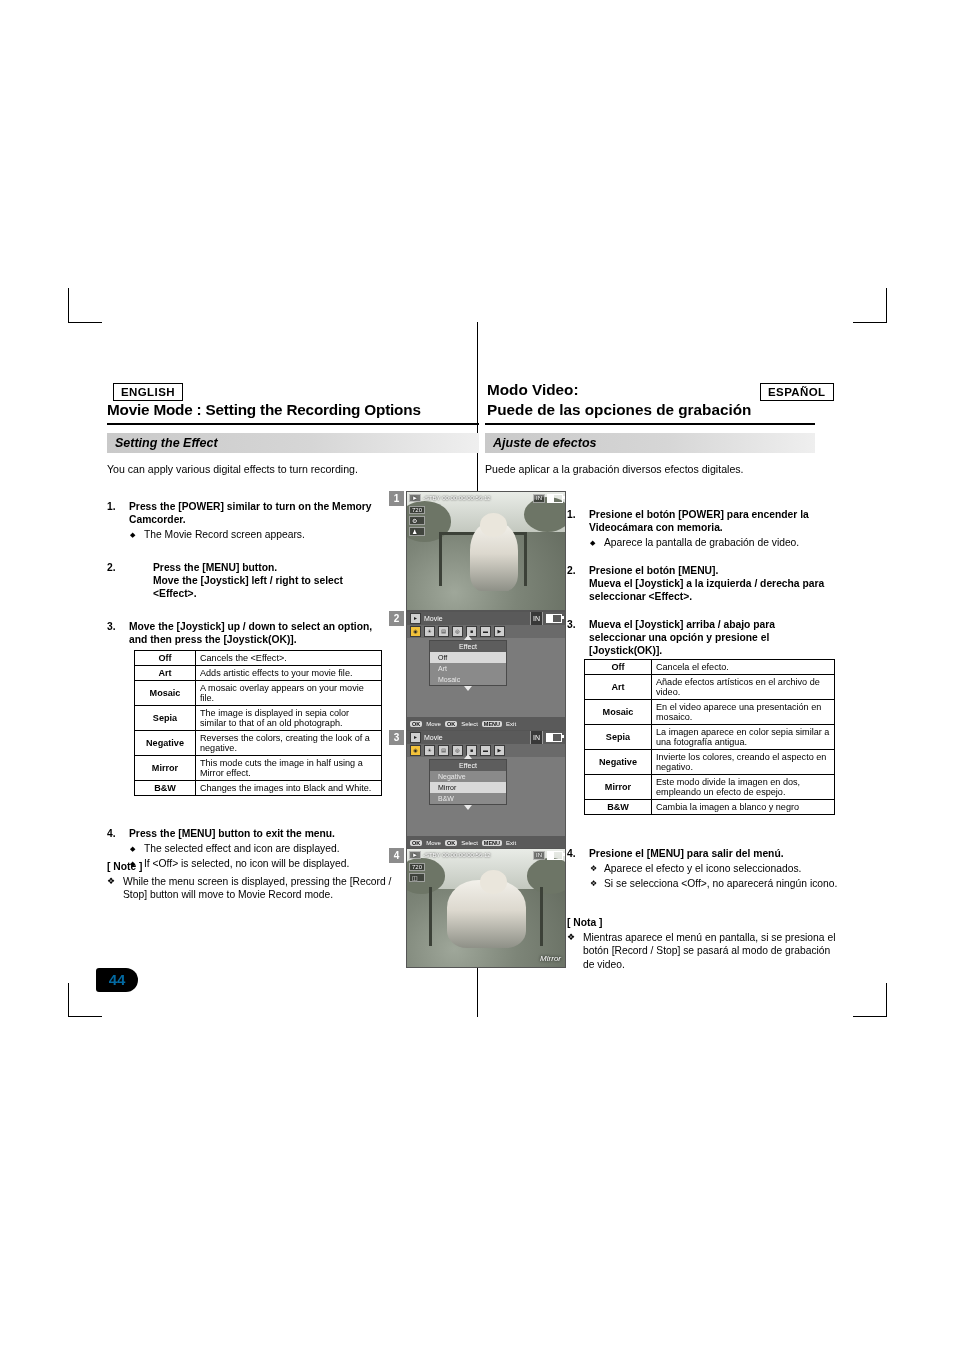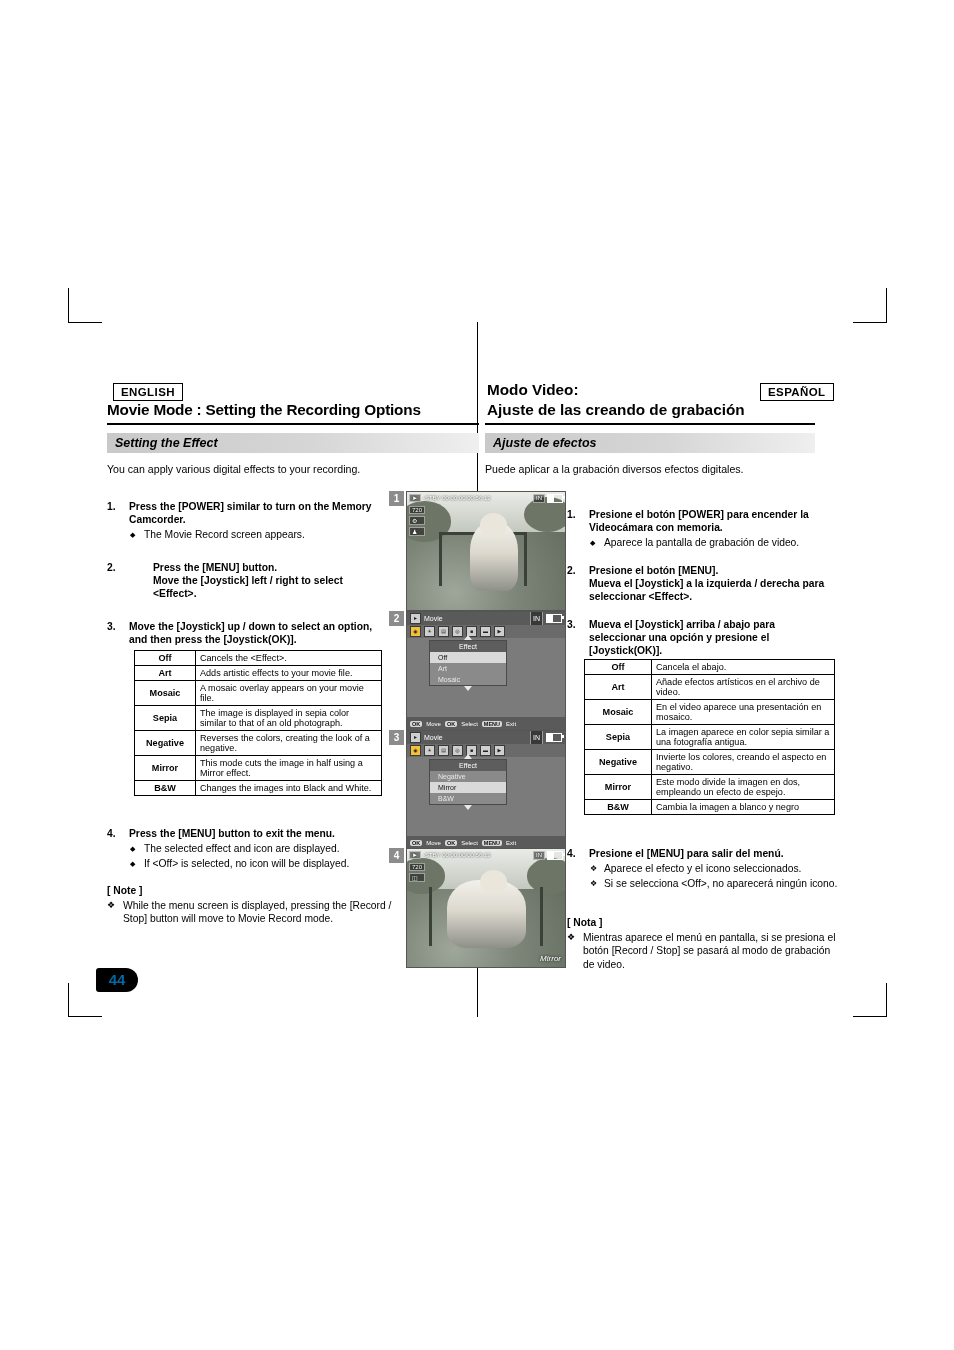--- a/index.html
+++ b/index.html
@@ -186,28 +186,28 @@
   <div class="crop cm-v" style="left:886px;top:983px;"></div>
   <div class="crop cm-h" style="left:853px;top:1016px;"></div>
 
   <div class="divider"></div>
 
   <div class="lang-box" id="lang-en">ENGLISH</div>
   <div class="lang-box" id="lang-es">ESPAÑOL</div>
 
   <div class="title-en">Movie Mode : Setting the Recording Options</div>
   <div class="title-es-1">Modo Video:</div>
-  <div class="title-es-2">Ajuste de las creando de grabación</div>
+  <div class="title-es-2">Puede de las opciones de grabación</div>
   <div class="rule" id="rule-left"></div>
   <div class="rule" id="rule-right"></div>
 
   <div class="section-bar" id="sec-left">Setting the Effect</div>
   <div class="section-bar" id="sec-right">Ajuste de efectos</div>
 
-  <div class="lead" id="lead-left">You can apply various digital effects to your recording.</div>
+  <div class="lead" id="lead-left">You can apply various digital effects to turn recording.</div>
   <div class="lead" id="lead-right">Puede aplicar a la grabación diversos efectos digitales.</div>
 
   <div class="step" style="left:107px;top:500px;width:272px;">
     <span class="num">1.</span>
     <div class="body">Press the [POWER] similar to turn on the Memory Camcorder.</div>
     <div class="body">
         <div class="bullet">The Movie Record screen appears.</div>
       </div>
   </div>
 
@@ -257,21 +257,21 @@
 
   <div class="step" style="left:107px;top:827px;width:285px;">
     <span class="num">4.</span>
     <div class="body">Press the [MENU] button to exit the menu.</div>
     <div class="body">
       <div class="bullet">The selected effect and icon are displayed.</div>
       <div class="bullet">If &lt;Off&gt; is selected, no icon will be displayed.</div>
     </div>
   </div>
 
-  <div class="note" style="left:107px;top:884px;width:285px;">
+  <div class="note" style="left:107px;top:860px;width:285px;">
     <div class="hdr">[ Note ]</div>
     <div class="item">While the menu screen is displayed, pressing the [Record / Stop] button will move to Movie Record mode.</div>
   </div>
 
   <div class="pagenum">44</div>
 
   <div class="step" style="left:567px;top:508px;width:266px;">
     <span class="num">1.</span>
     <div class="body">Presione el botón [POWER] para encender la Videocámara con memoria.</div>
     <div class="body">
@@ -287,21 +287,21 @@
 
   <div class="step" style="left:567px;top:618px;width:266px;">
     <span class="num">3.</span>
     <div class="body">Mueva el [Joystick] arriba / abajo para seleccionar una opción y presione el [Joystick(OK)].</div>
   </div>
 
   <table class="eff" id="tbl-es">
     <tbody>
         <tr>
           <td class="k">Off</td>
-          <td>Cancela el abajo.</td>
+          <td>Cancela el efecto.</td>
         </tr>
     <tr>
           <td class="k">Art</td>
           <td>Añade efectos artísticos en el archivo de video.</td>
         </tr>
     <tr>
           <td class="k">Mosaic</td>
           <td>En el video aparece una presentación en mosaico.</td>
         </tr>
     <tr>

